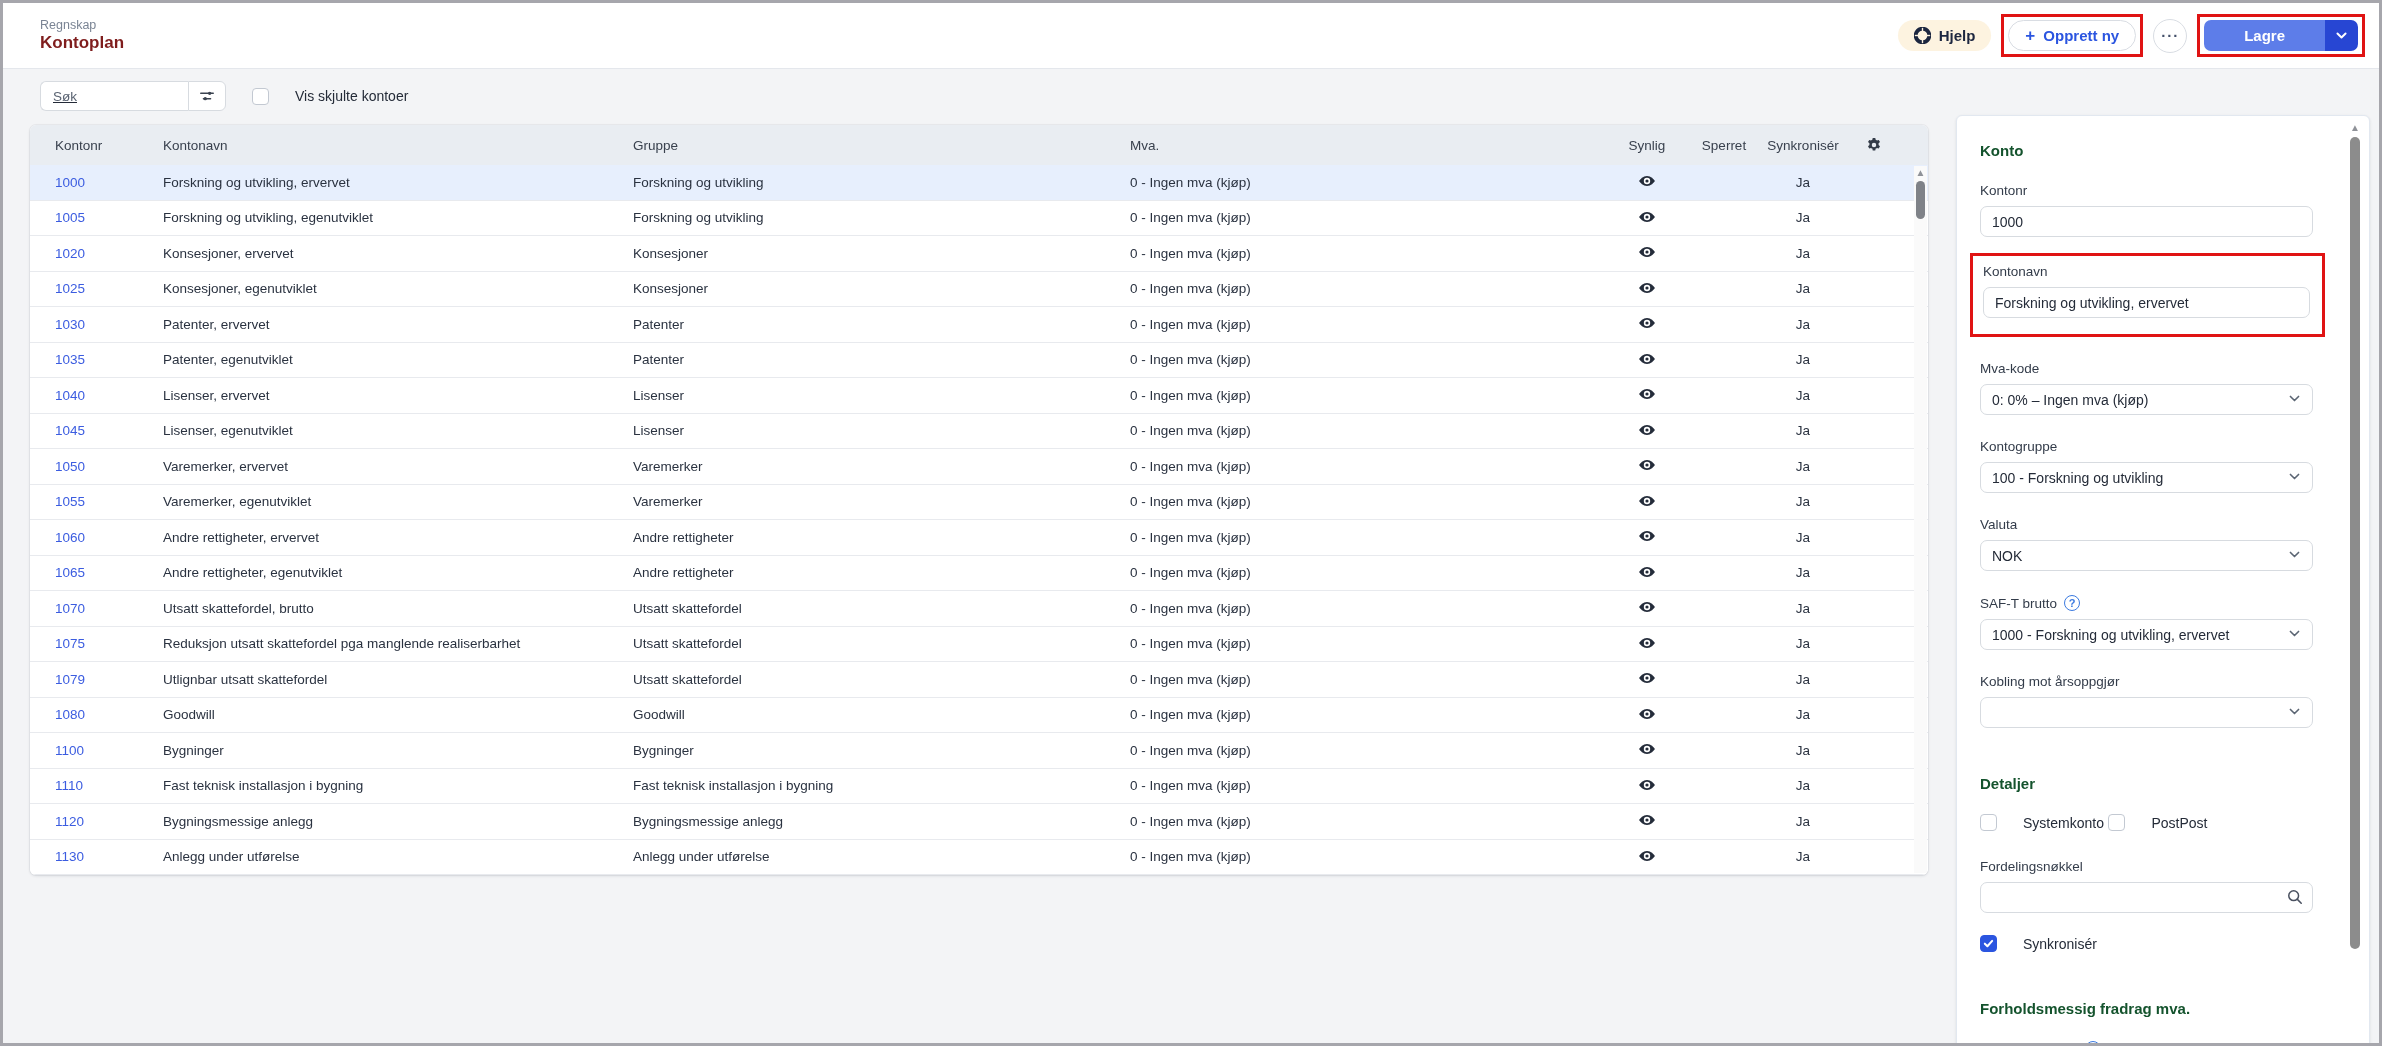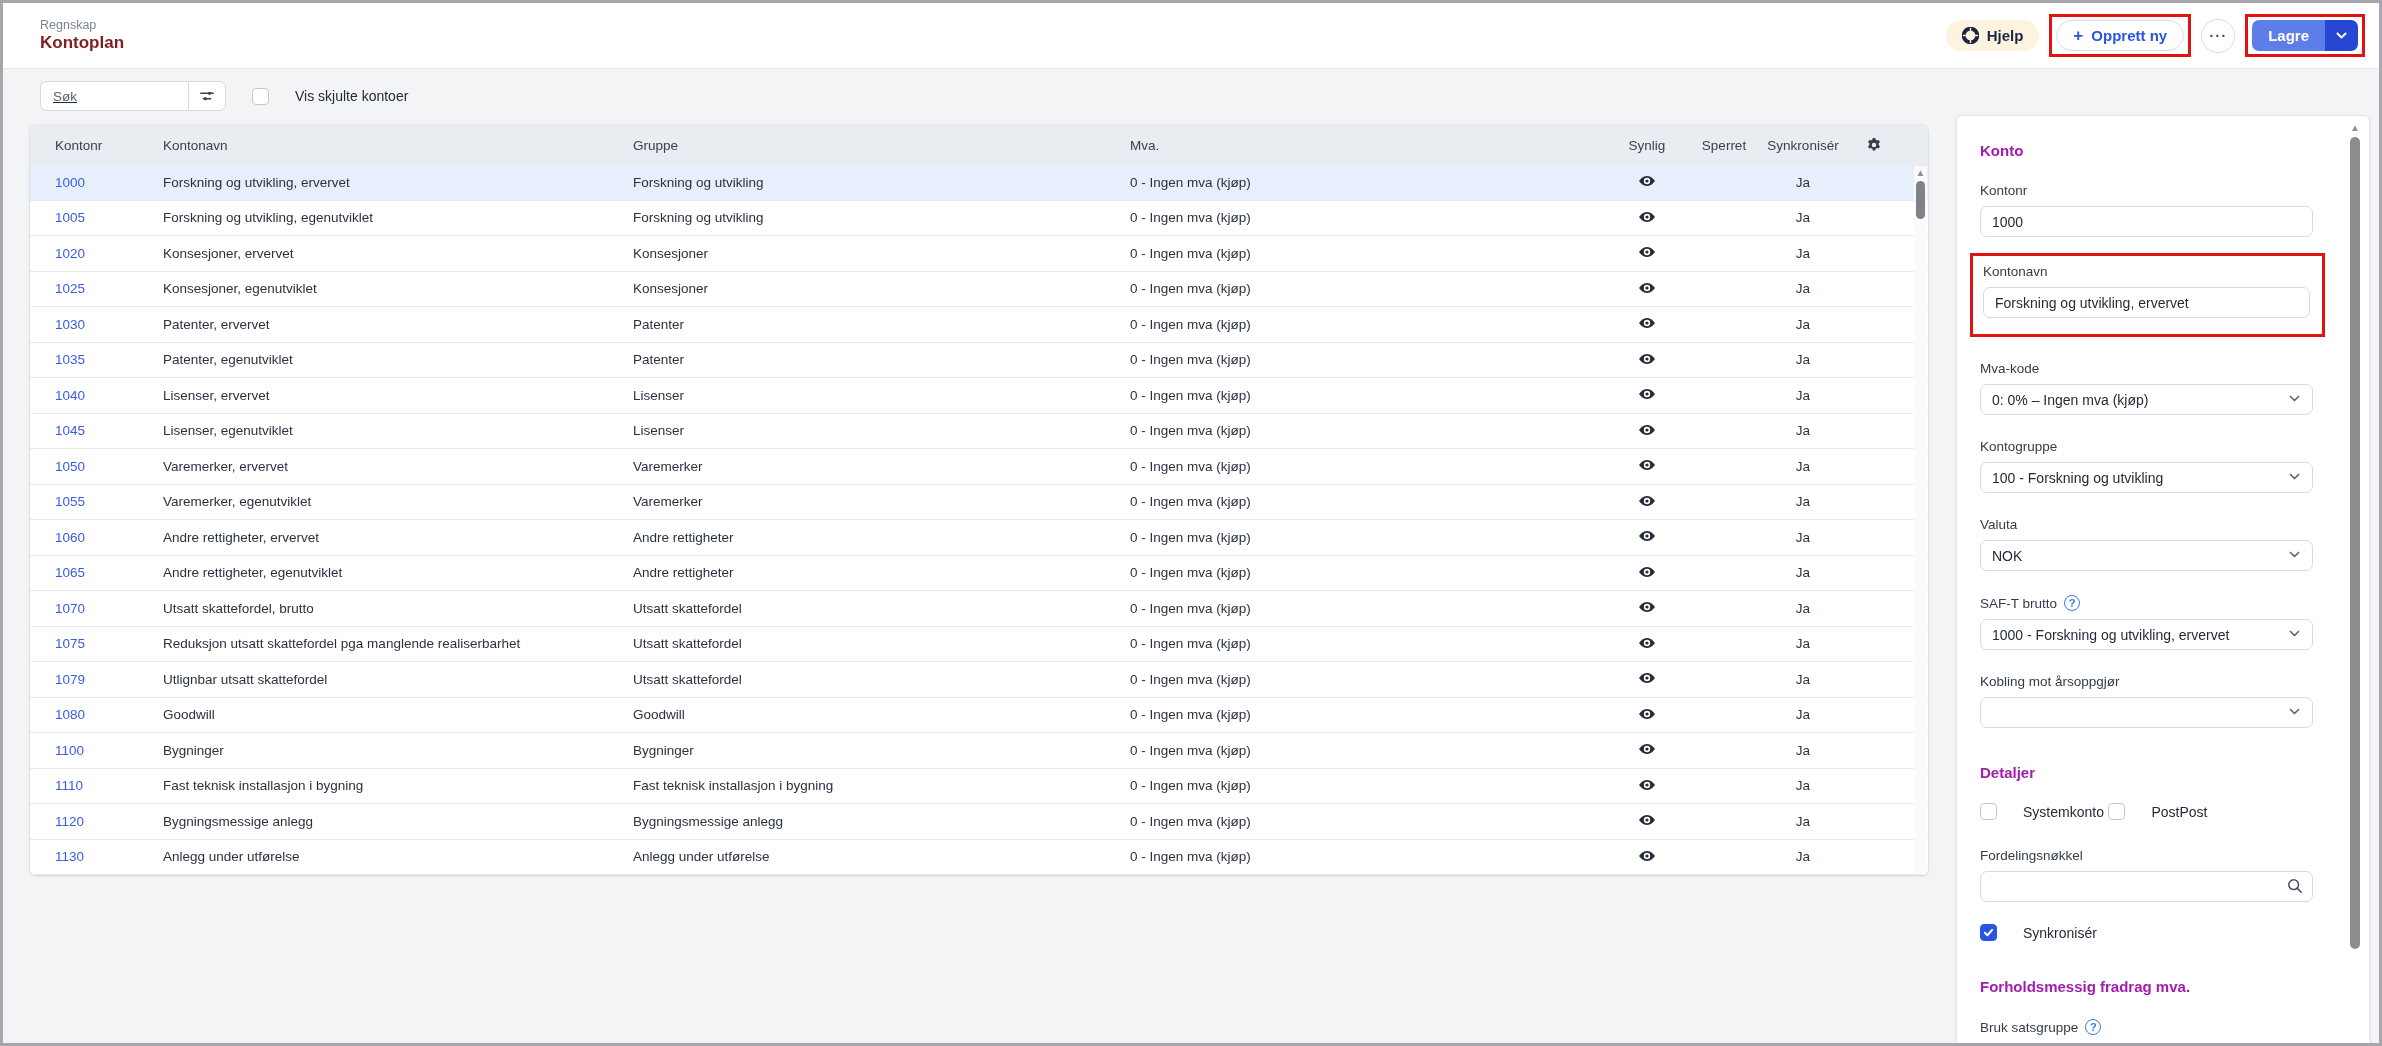--- a/index.html
+++ b/index.html
@@ -32,21 +32,21 @@
   .create-pill .plus { font-size: 17px; }
   .more-btn {
     width: 34px; height: 34px; border-radius: 50%;
     border: 1px solid #d9dde3; background: #fff; color: #44506a;
     font-size: 15px; font-weight: 700; letter-spacing: 1px;
     display: inline-flex; align-items: center; justify-content: center; cursor: pointer;
   }
   .save-split { display: inline-flex; height: 31px; border-radius: 7px; overflow: hidden; cursor: pointer; }
   .save-main {
     background: #5d7de9; color: #fff; border: none; font-size: 15px; font-weight: 600;
-    padding: 0 16px; cursor: pointer;
+    padding: 0 40px; cursor: pointer;
   }
   .save-caret {
     background: #2746d3; border: none; width: 33px; cursor: pointer;
     display: inline-flex; align-items: center; justify-content: center;
   }
   .annotation { border: 3px solid #e01313; }
   .annotation.inline-box { padding: 3px 4px; display: inline-flex; align-items: center; }
   
   .toolbar {
     position: absolute; left: 37px; top: 78px;
@@ -111,21 +111,21 @@
     position: absolute; left: 1953px; top: 112px; width: 414px; height: 934px;
     background: #fff; border: 1px solid #e2e8f0; border-radius: 6px 6px 0 0;
     box-shadow: 0 1px 3px rgba(20,30,50,.10);
     padding: 26px 56px 20px 23px;
   }
   .p-scroll {
     position: absolute; top: 5px; right: 7px; bottom: 8px; width: 14px;
     display: flex; flex-direction: column; align-items: center;
   }
   .p-thumb { width: 10px; height: 812px; background: #8c8c8c; border-radius: 6px; margin-top: 2px; cursor: pointer; }
-  .section-h { font-size: 15px; font-weight: 700; color: #a21caf; }
+  .section-h { font-size: 15px; font-weight: 700; color: #14532d; }
   .fld { margin-top: 24px; }
   .fld-label { font-size: 13.5px; color: #333c4a; margin-bottom: 8px; display: flex; align-items: center; gap: 7px; }
   .input, .select {
     width: 100%; height: 31px; border: 1px solid #d7dbe0; border-radius: 7px; background: #fff;
     font-size: 14px; color: #242b38; padding: 0 11px;
     font-family: "Liberation Sans", sans-serif;
   }
   .select {
     display: flex; align-items: center; justify-content: space-between; cursor: pointer;
   }
@@ -134,21 +134,21 @@
   .search-field { position: relative; }
   .search-field .mag { position: absolute; right: 10px; top: 7px; }
   .info-dot {
     width: 16px; height: 16px; border-radius: 50%; border: 1.6px solid #3b7ae0;
     color: #3b7ae0; font-size: 11px; font-weight: 700;
     display: inline-flex; align-items: center; justify-content: center; cursor: pointer;
   }
   .p-check { margin-top: 22px; }
   .kontonavn-wrap { border: 3px solid #e01313; margin: 16px -12px 0 -10px; padding: 8px 12px 16px 10px; }
   .kontonavn-wrap .fld { margin-top: 0; }
-  .sec-gap { margin-top: 36px; }
+  .sec-gap { margin-top: 47px; }
 </style>
 </head>
 <body>
 
 <header class="topbar">
   <div>
     <div class="crumb">Regnskap</div>
     <div class="page-title">Kontoplan</div>
   </div>
   <div class="topbar-actions">

